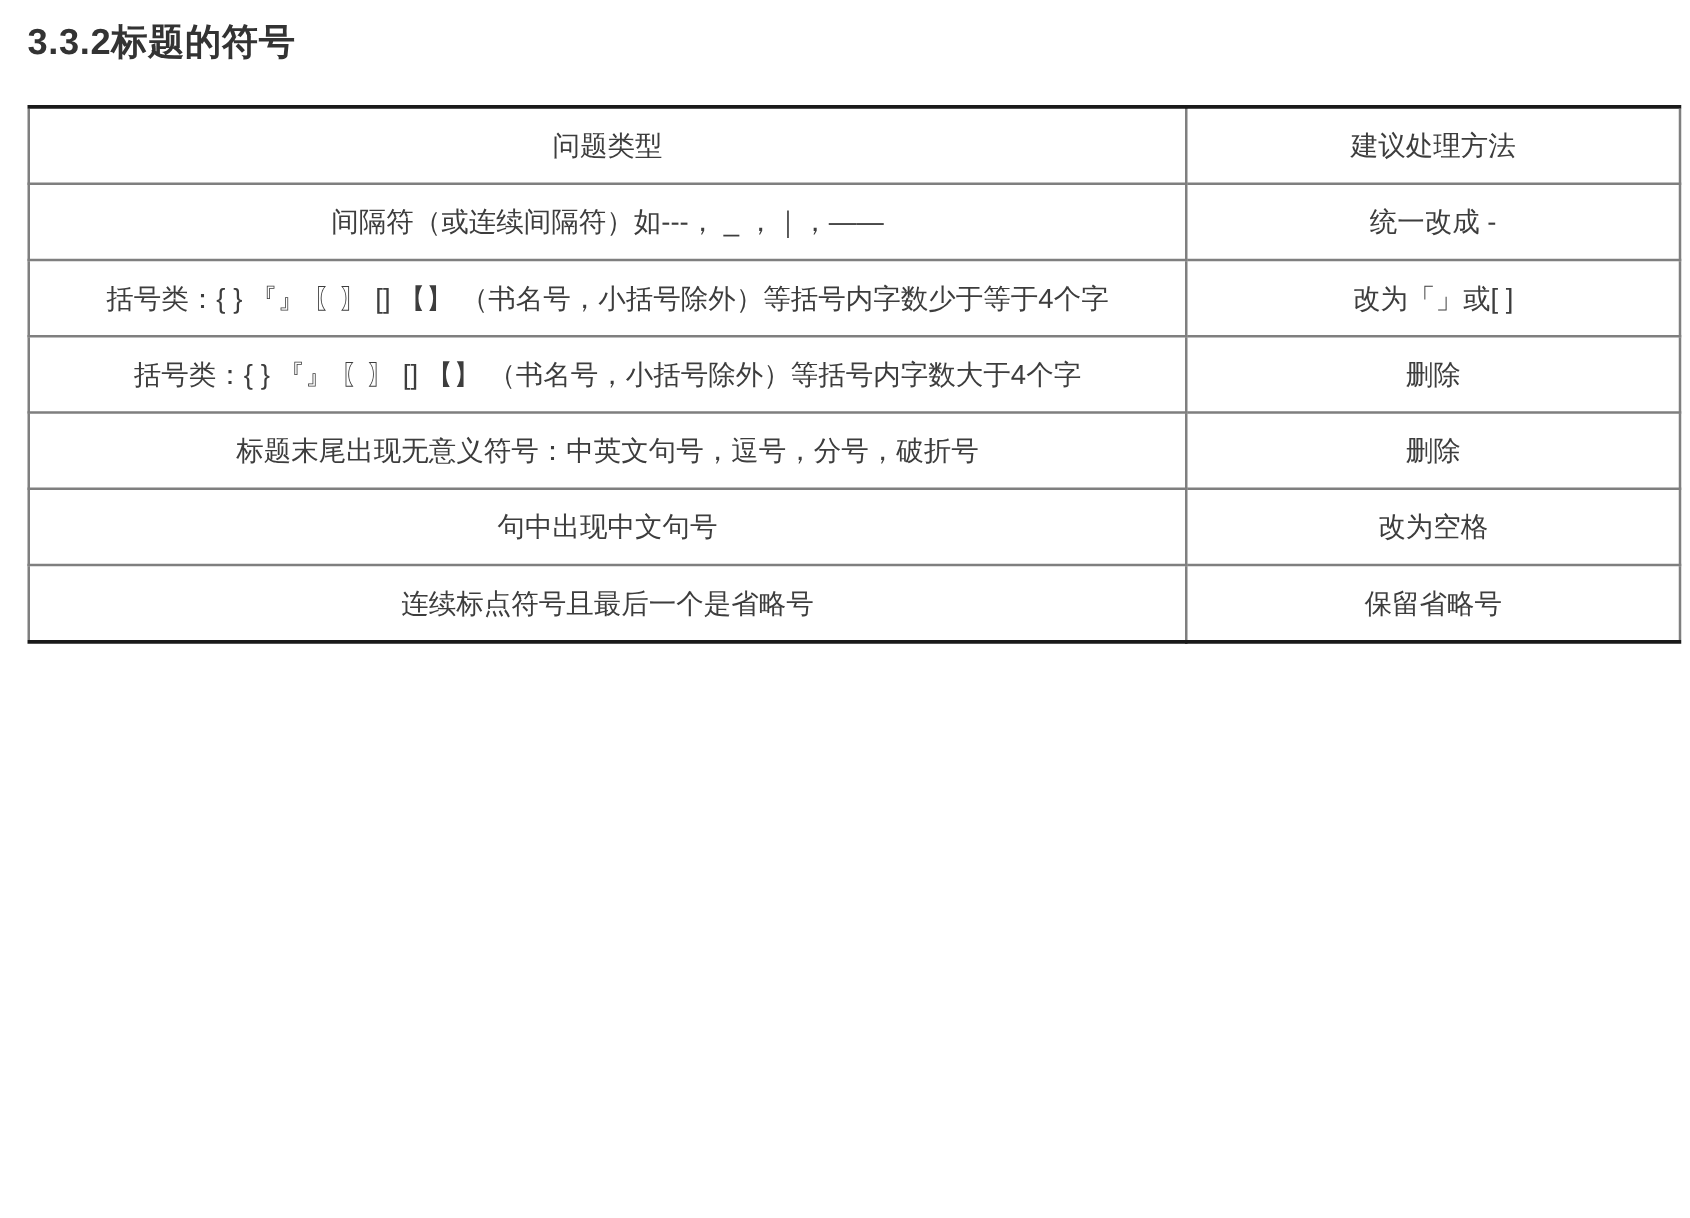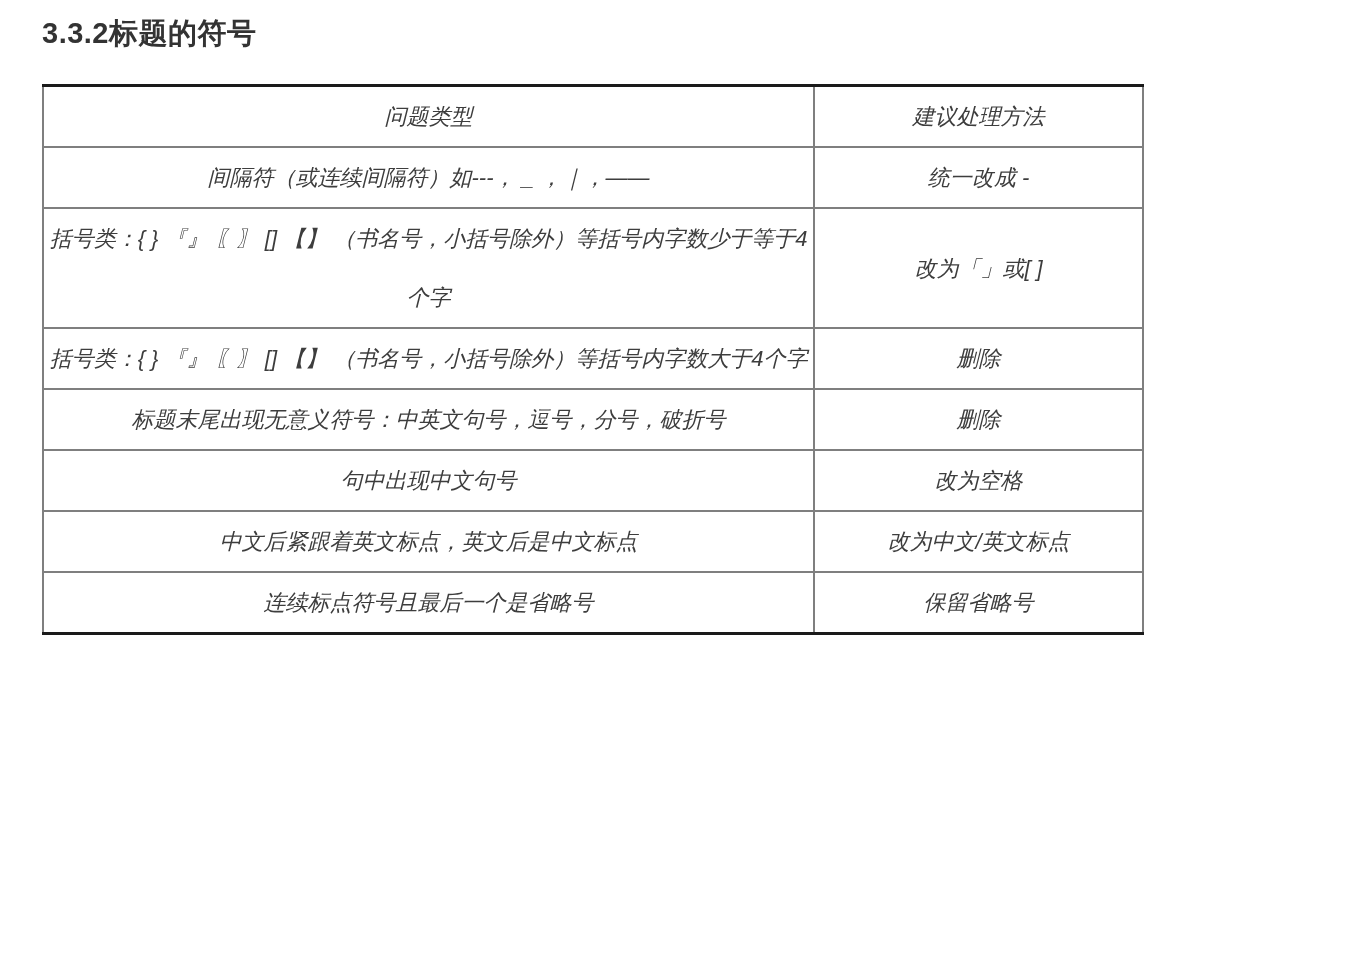--- a/index.html
+++ b/index.html
@@ -7,40 +7,38 @@
     padding: 0;
     background: #ffffff;
     font-family: "Liberation Sans", "DejaVu Sans", sans-serif;
   }
   .page {
     width: 1352px;
     height: 974px;
     box-sizing: border-box;
     background: #ffffff;
     overflow: hidden;
-    padding-left: 20px;
   }
   .doc-title {
     margin: 0;
     padding: 14px 0 0 22px;
     font-size: 29px;
     font-weight: 700;
     color: #333333;
     letter-spacing: 0.5px;
   }
   table.rules {
     border-collapse: collapse;
     table-layout: fixed;
-    width: 1102px;
+    width: 1323px;
     margin: 30px 0 0 22px;
     border-top: 3px solid #1a1a1a;
     border-bottom: 3px solid #1a1a1a;
     border-left: 2px solid #5e5e5e;
     border-right: 2px solid #5e5e5e;
-    font-style: italic;
   }
   table.rules th, table.rules td {
     border: 2px solid #7f7f7f;
     text-align: center;
     vertical-align: middle;
     font-size: 22px;
     font-weight: 400;
     color: #3d3d3d;
     height: 57px;
     line-height: 59px;
@@ -83,23 +81,19 @@
         </tr>
         <tr>
           <td>标题末尾出现无意义符号：中英文句号，逗号，分号，破折号</td>
           <td>删除</td>
         </tr>
         <tr>
           <td>句中出现中文句号</td>
           <td>改为空格</td>
         </tr>
         <tr>
-          <td>中文后紧跟着英文标点，英文后是中文标点</td>
-          <td>改为中文/英文标点</td>
-        </tr>
-        <tr>
           <td>连续标点符号且最后一个是省略号</td>
           <td>保留省略号</td>
         </tr>
       </tbody>
   </table>
 
 </div>
 
 </body></html>

